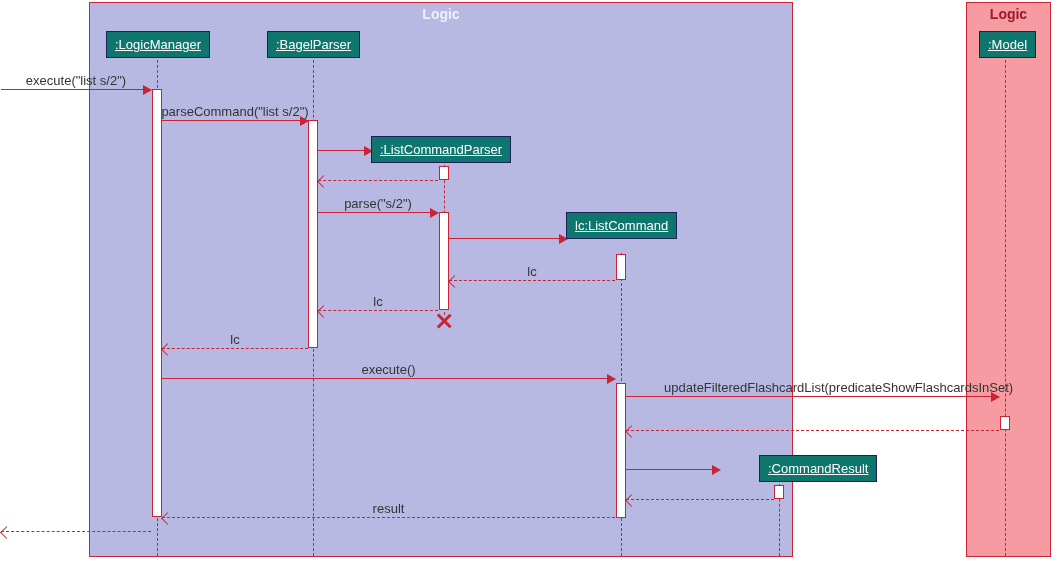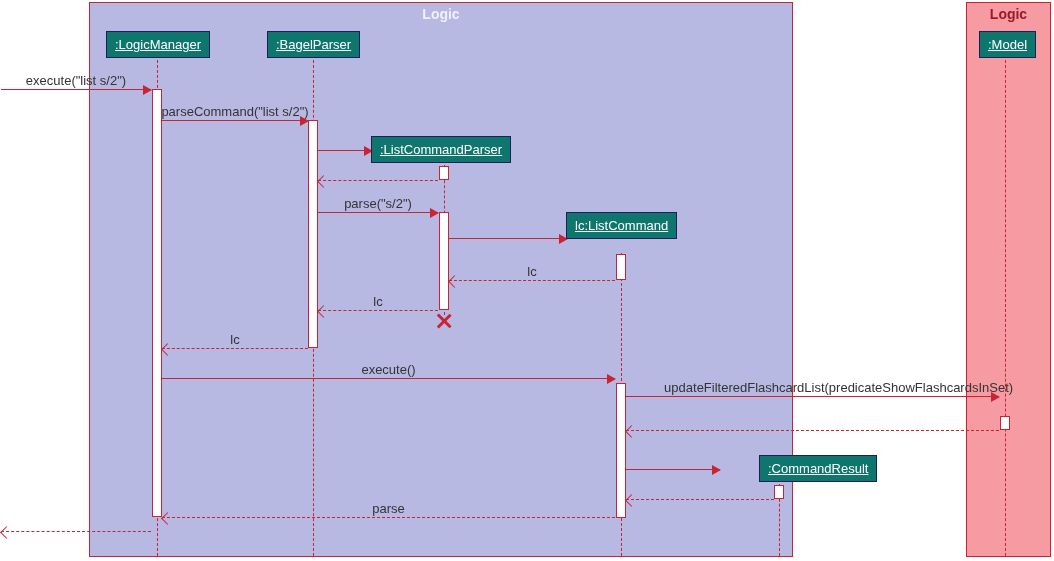--- a/index.html
+++ b/index.html
@@ -193,19 +193,19 @@
 
 <div class="msg" style="left:626px; top:469px; width:94px;">
   <span class="arr-r"></span>
 </div>
 
 <div class="msg ret" style="left:626px; top:499px; width:148px;">
   <span class="arr-open-l"></span>
 </div>
 
 <div class="msg ret" style="left:162px; top:517px; width:453px;">
-  <span class="lbl">parse</span>
+  <span class="lbl">result</span>
   <span class="arr-open-l"></span>
 </div>
 
 <div class="msg ret" style="left:1px; top:531px; width:150px;">
   <span class="arr-open-l"></span>
 </div>
 
 </body></html>

